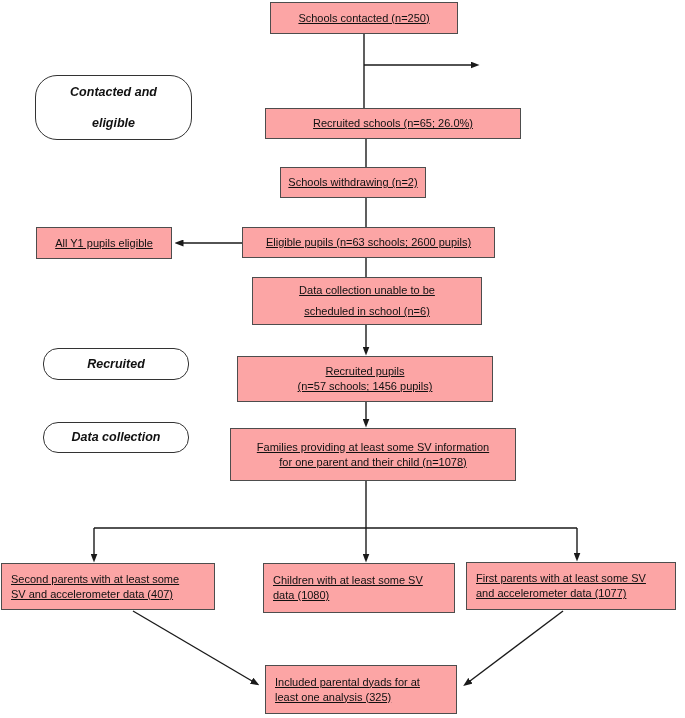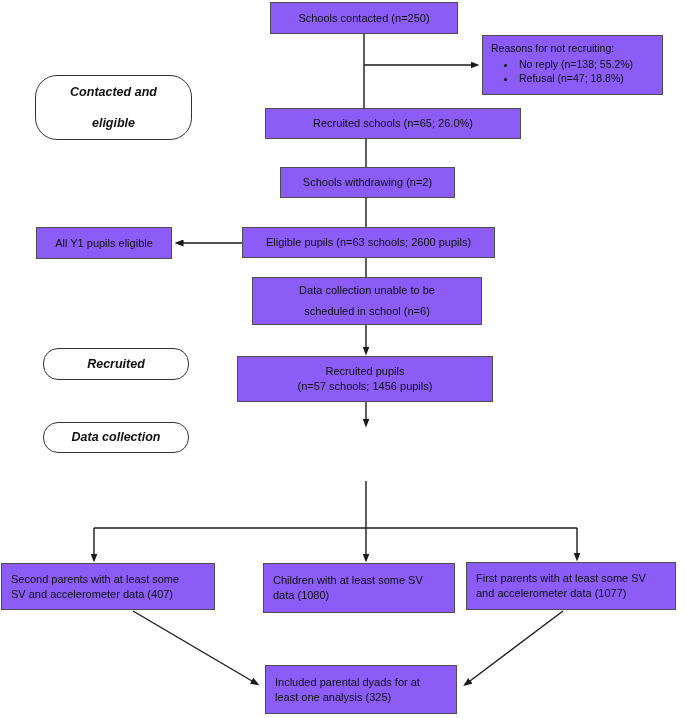--- a/index.html
+++ b/index.html
@@ -7,25 +7,25 @@
     position:relative;
     width:685px;height:718px;
     background:#ffffff;
     font-family:"Liberation Sans", sans-serif;
     color:#111;
     overflow:hidden;
   }
   #wires{position:absolute;left:0;top:0;width:685px;height:718px;}
   .box{
     position:absolute;
-    background:#8b5cf6;
+    background:#fca5a5;
     border:1.5px solid #4d4d4d;
     box-sizing:border-box;
     display:flex;flex-direction:column;justify-content:center;
-    font-size:11px;line-height:1.35;
+    font-size:11px;line-height:1.35;text-decoration:underline;
   }
   .center{align-items:center;text-align:center;padding:2px 4px;}
   .left{align-items:flex-start;text-align:left;padding:4px 6px 4px 9px;}
   .ln{display:block;}
   .stage{
     position:absolute;
     background:#fff;
     border:1.6px solid #333;
     box-sizing:border-box;
     display:flex;flex-direction:column;justify-content:center;align-items:center;
@@ -76,33 +76,26 @@
     <span class="ln">Recruited</span>
   </div>
   <div class="stage r-sm" style="left:43px;top:422px;width:146px;height:31px;">
     <span class="ln">Data collection</span>
   </div>
 
   <div class="box center" style="left:270px;top:2px;width:188px;height:32px;">
     <span class="ln">Schools contacted (n=250)</span>
   </div>
 
-  <div class="box left reasons" style="left:482px;top:35px;width:181px;height:60px;">
-    <span class="ln">Reasons for not recruiting:</span>
-    <ul>
-      <li>No reply (n=138; 55.2%)</li>
-      <li>Refusal (n=47; 18.8%)</li>
-    </ul>
-  </div>
 
   <div class="box center" style="left:265px;top:108px;width:256px;height:31px;">
     <span class="ln">Recruited schools (n=65; 26.0%)</span>
   </div>
 
-  <div class="box center" style="left:280px;top:167px;width:175px;height:31px;">
+  <div class="box center" style="left:280px;top:167px;width:146px;height:31px;">
     <span class="ln">Schools withdrawing (n=2)</span>
   </div>
 
   <div class="box center" style="left:36px;top:227px;width:136px;height:32px;">
     <span class="ln">All Y1 pupils eligible</span>
   </div>
 
   <div class="box center" style="left:242px;top:227px;width:253px;height:31px;">
     <span class="ln">Eligible pupils (n=63 schools; 2600 pupils)</span>
   </div>
@@ -110,20 +103,24 @@
   <div class="box center" style="left:252px;top:277px;width:230px;height:48px;gap:6px;">
     <span class="ln">Data collection unable to be</span>
     <span class="ln">scheduled in school (n=6)</span>
   </div>
 
   <div class="box center" style="left:237px;top:356px;width:256px;height:46px;">
     <span class="ln">Recruited pupils</span>
     <span class="ln">(n=57 schools; 1456 pupils)</span>
   </div>
 
+  <div class="box center" style="left:230px;top:428px;width:286px;height:53px;">
+    <span class="ln">Families providing at least some SV information</span>
+    <span class="ln">for one parent and their child (n=1078)</span>
+  </div>
 
   <div class="box left" style="left:1px;top:563px;width:214px;height:47px;">
     <span class="ln">Second parents with at least some</span>
     <span class="ln">SV and accelerometer data (407)</span>
   </div>
 
   <div class="box left" style="left:263px;top:563px;width:192px;height:50px;">
     <span class="ln">Children with at least some SV</span>
     <span class="ln">data (1080)</span>
   </div>

